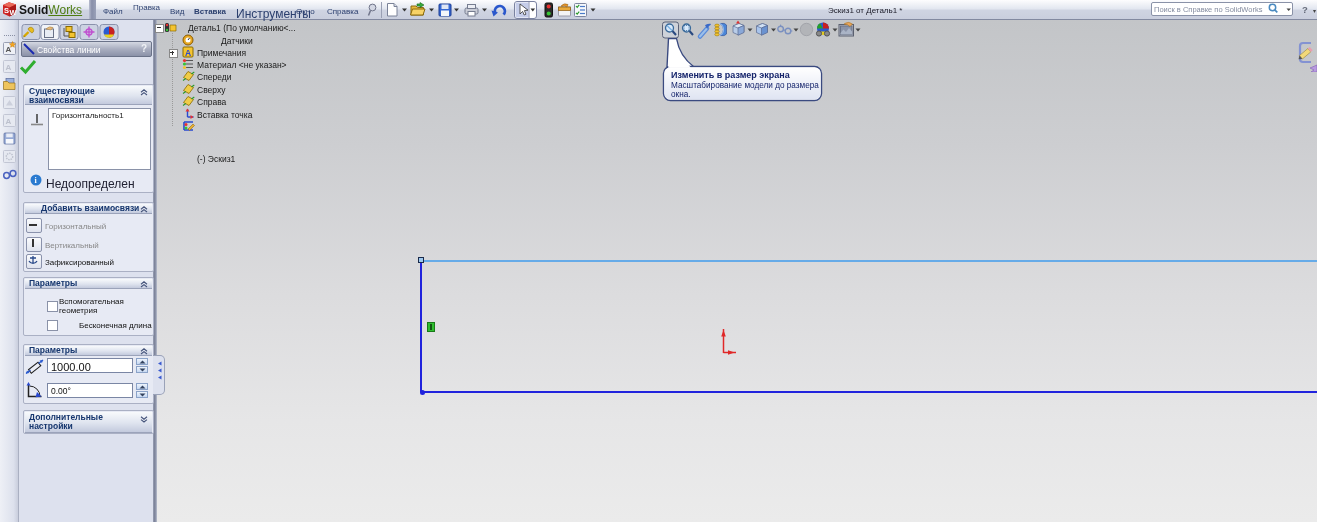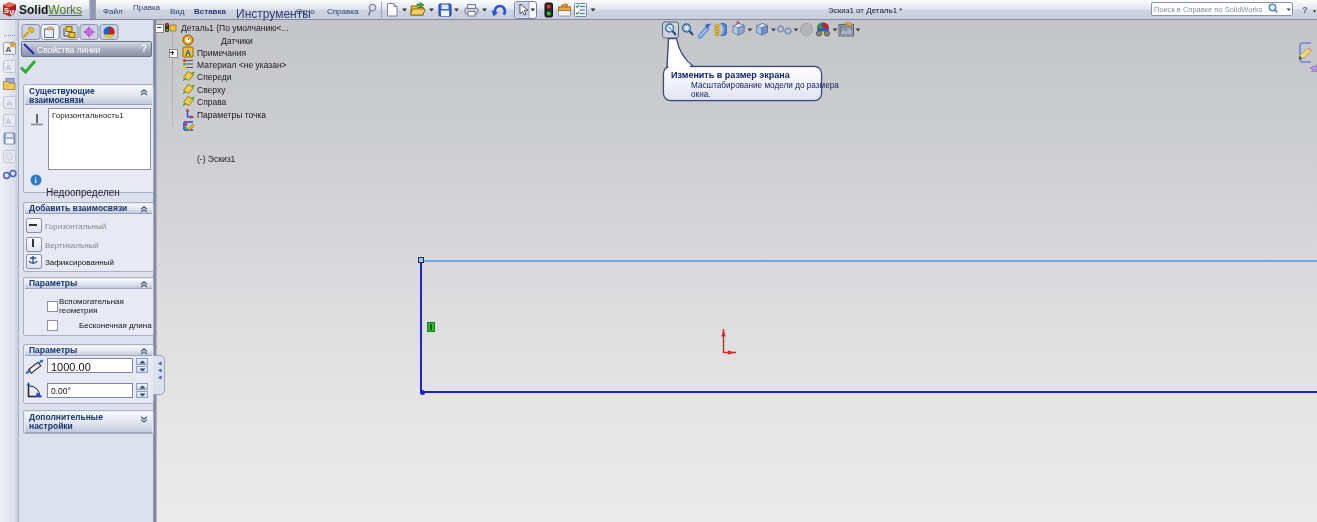--- a/index.html
+++ b/index.html
@@ -197,26 +197,26 @@
   <div class="abs" style="left:24px;top:23px;width:101px;height:60px;background:#fff;border:1px solid #8a92a8;"></div>
   <div class="abs" style="left:28px;top:26px;font-size:8px;color:#222;white-space:nowrap;">Горизонтальность1</div>
   <svg class="abs" style="left:5px;top:27px;" width="16" height="16" viewBox="0 0 16 16">
     <line x1="8" y1="2" x2="8" y2="11" stroke="#444" stroke-width="1.6"></line>
     <line x1="2" y1="12.5" x2="14" y2="12.5" stroke="#888" stroke-width="1.6"></line>
   </svg>
   <svg class="abs" style="left:6px;top:89px;" width="12" height="12" viewBox="0 0 12 12">
     <circle cx="6" cy="6" r="5.5" fill="#2a7ad0"></circle>
     <text x="4.5" y="9" font-size="8" font-weight="bold" fill="#fff" font-family="Liberation Serif">i</text>
   </svg>
-  <div class="abs" style="left:22px;top:102px;font-size:10px;color:#223;white-space:nowrap;">Недоопределен</div>
+  <div class="abs" style="left:22px;top:92px;font-size:12px;color:#223;white-space:nowrap;">Недоопределен</div>
 </div>
 
 <div class="gbox" style="top:202px;height:68px;">
   <div class="ghdr" style="height:9px;">
-      <div class="hdr" style="padding-left:4px;line-height:9px;">Добавить взаимосвязи</div>
+      <div class="hdr" style="padding-left:16px;line-height:9px;">Добавить взаимосвязи</div>
       <div class="chev" style="top:2px;"><svg width="8" height="7" viewBox="0 0 8 7">
           <path d="M1,3.2 L4,0.8 L7,3.2 M1,6 L4,3.6 L7,6" fill="none" stroke="#44537a" stroke-width="1.1"></path>
         </svg></div>
     </div>
   <div class="abs" style="left:2px;top:15px;width:14px;height:13px;background:linear-gradient(#fafbfd,#dfe3ee);border:1px solid #8a92ac;border-radius:2px;"></div>
   <div class="abs" style="left:5px;top:20.5px;width:8px;height:2px;background:#333;"></div>
   <div class="abs" style="left:21px;top:19px;font-size:8px;color:#888;">Горизонтальный</div>
   <div class="abs" style="left:2px;top:34px;width:14px;height:13px;background:linear-gradient(#fafbfd,#dfe3ee);border:1px solid #8a92ac;border-radius:2px;"></div>
   <div class="abs" style="left:8px;top:36px;width:2px;height:8px;background:#333;"></div>
   <div class="abs" style="left:21px;top:38px;font-size:8px;color:#888;">Вертикальный</div>
@@ -296,21 +296,21 @@
 
 <div class="abs" style="left:172px;top:33px;width:1px;height:93px;border-left:1px dotted #9a9a9a;"></div>
 <div class="abs" style="left:155px;top:24px;width:7px;height:7px;background:#fff;border:1px solid #888;"></div>
 <div class="abs" style="left:156.5px;top:26.5px;width:4px;height:1px;background:#333;"></div>
 <svg class="abs" style="left:164px;top:21px;" width="14" height="13" viewBox="0 0 14 13">
   <rect x="1" y="2" width="4" height="9" rx="1.5" fill="#333"></rect>
   <circle cx="3" cy="4" r="1.2" fill="#e83030"></circle>
     <circle cx="3" cy="9" r="1.2" fill="#35c435"></circle>
   <path d="M6,4 h6 v6 h-6 z" fill="#f4c430" stroke="#8a6a00" stroke-width="0.7"></path>
 </svg>
-<div class="abs t8" style="left:181px;top:23px;">Деталь1  (По умолчанию&lt;...</div>
+<div class="abs t8" style="left:188px;top:23px;">Деталь1  (По умолчанию&lt;...</div>
 
 <div class="abs t8" style="left:197px;top:36px;margin-left:24px;">Датчики</div>
 <svg class="abs" style="left:182px;top:34px;" width="12" height="12">
     <circle cx="6" cy="6" r="5" fill="#e8a820" stroke="#8a5a00"></circle>
     <circle cx="6" cy="6" r="2.5" fill="#fff"></circle>
     <line x1="6" y1="6" x2="7.5" y2="4" stroke="#333"></line>
   </svg>
 
 <div class="abs t8" style="left:197px;top:48px;">Примечания</div>
 <div class="abs" style="left:168.5px;top:49px;width:7px;height:7px;background:#fff;border:1px solid #888;"></div>
@@ -340,21 +340,21 @@
 <svg class="abs" style="left:182px;top:82.5px;" width="13" height="12">
     <path d="M1.5,7.5 L6,1.5 L11.5,4.5 L7,10.5 Z" fill="#f0cc48" stroke="#8a6a00" stroke-width="0.8"></path>
     <path d="M1,10.5 l2.8,-2 M9.5,4 l2.8,-2" stroke="#2a9a2a" stroke-width="1.1"></path>
   </svg>
 <div class="abs t8" style="left:197px;top:97px;">Справа</div>
 <svg class="abs" style="left:182px;top:95px;" width="13" height="12">
     <path d="M1.5,7.5 L6,1.5 L11.5,4.5 L7,10.5 Z" fill="#f0cc48" stroke="#8a6a00" stroke-width="0.8"></path>
     <path d="M1,10.5 l2.8,-2 M9.5,4 l2.8,-2" stroke="#2a9a2a" stroke-width="1.1"></path>
   </svg>
 
-<div class="abs t8" style="left:197px;top:109.5px;">Параметры точка</div>
+<div class="abs t8" style="left:197px;top:109.5px;">Вставка точка</div>
 <svg class="abs" style="left:182px;top:107.5px;" width="12" height="12">
     <path d="M5.5,1 v8 M5.5,9 h6" stroke="#2a4ad0" stroke-width="1.4" fill="none"></path>
     <path d="M5.5,0.5 l-2,3 h4 z" fill="#e83030"></path>
     <path d="M11.5,9 l-3,-2 v4 z" fill="#e83030"></path>
   </svg>
 
 <div class="abs t8" style="left:197px;top:130px;margin-top:24px;">(-) Эскиз1</div>
 <svg class="abs" style="left:182px;top:120px;" width="13" height="12">
   <path d="M2,2 h9 M2,2 v8 M2,10 h9" stroke="#2a4ad0" stroke-width="1.6" fill="none"></path>
   <path d="M6,9 l5,-5 1.5,1.5 -5,5 z" fill="#e8b030" stroke="#8a5a00" stroke-width="0.5"></path>
@@ -443,21 +443,21 @@
   <rect x="664.5" y="67.5" width="156" height="32" rx="6" fill="url(#ttg)"></rect>
   <defs>
       <linearGradient id="ttg" x1="0" y1="0" x2="0" y2="1">
         <stop offset="0" stop-color="#ffffff"></stop>
         <stop offset="1" stop-color="#dfe4f2"></stop>
       </linearGradient>
     </defs>
   <path d="M669.8,40 L675.6,40 Q678.5,56 691,67.8 L668.2,67.8 Z" fill="#fff"></path>
 </svg>
 <div class="abs" style="left:671px;top:69.5px;font-size:9px;font-weight:bold;color:#15246b;white-space:nowrap;">Изменить в размер экрана</div>
-<div class="abs" style="left:671px;top:80.5px;font-size:8.2px;color:#15246b;line-height:9.3px;white-space:nowrap;margin-left:20px;">Масштабирование модели до размера<br>окна.</div>
+<div class="abs" style="left:671px;top:80.5px;font-size:8.2px;color:#15246b;line-height:9.3px;white-space:nowrap;">Масштабирование модели до размера<br>окна.</div>
 
 <div class="abs" style="left:421px;top:259.5px;width:896px;height:2px;background:#66abe8;"></div>
 <div class="abs" style="left:420px;top:260px;width:2px;height:132px;background:#2023dd;"></div>
 <div class="abs" style="left:421px;top:391px;width:896px;height:2px;background:#2023dd;"></div>
 <div class="abs" style="left:419.5px;top:389.5px;width:5px;height:5px;background:#2023dd;border-radius:50%;"></div>
 <div class="abs" style="left:417.5px;top:256.5px;width:6.5px;height:6.5px;background:#9cc8ee;border:1.5px solid #1a2a4a;box-sizing:border-box;"></div>
 <div class="abs" style="left:427px;top:322px;width:8px;height:9.5px;background:#2fbe2f;border:1px solid #187a18;box-sizing:border-box;"></div>
 <div class="abs" style="left:430px;top:323.5px;width:2px;height:6.5px;background:#115511;"></div>
 
 <svg class="abs" style="left:712px;top:324px;" width="30" height="34" viewBox="712 324 30 34">

